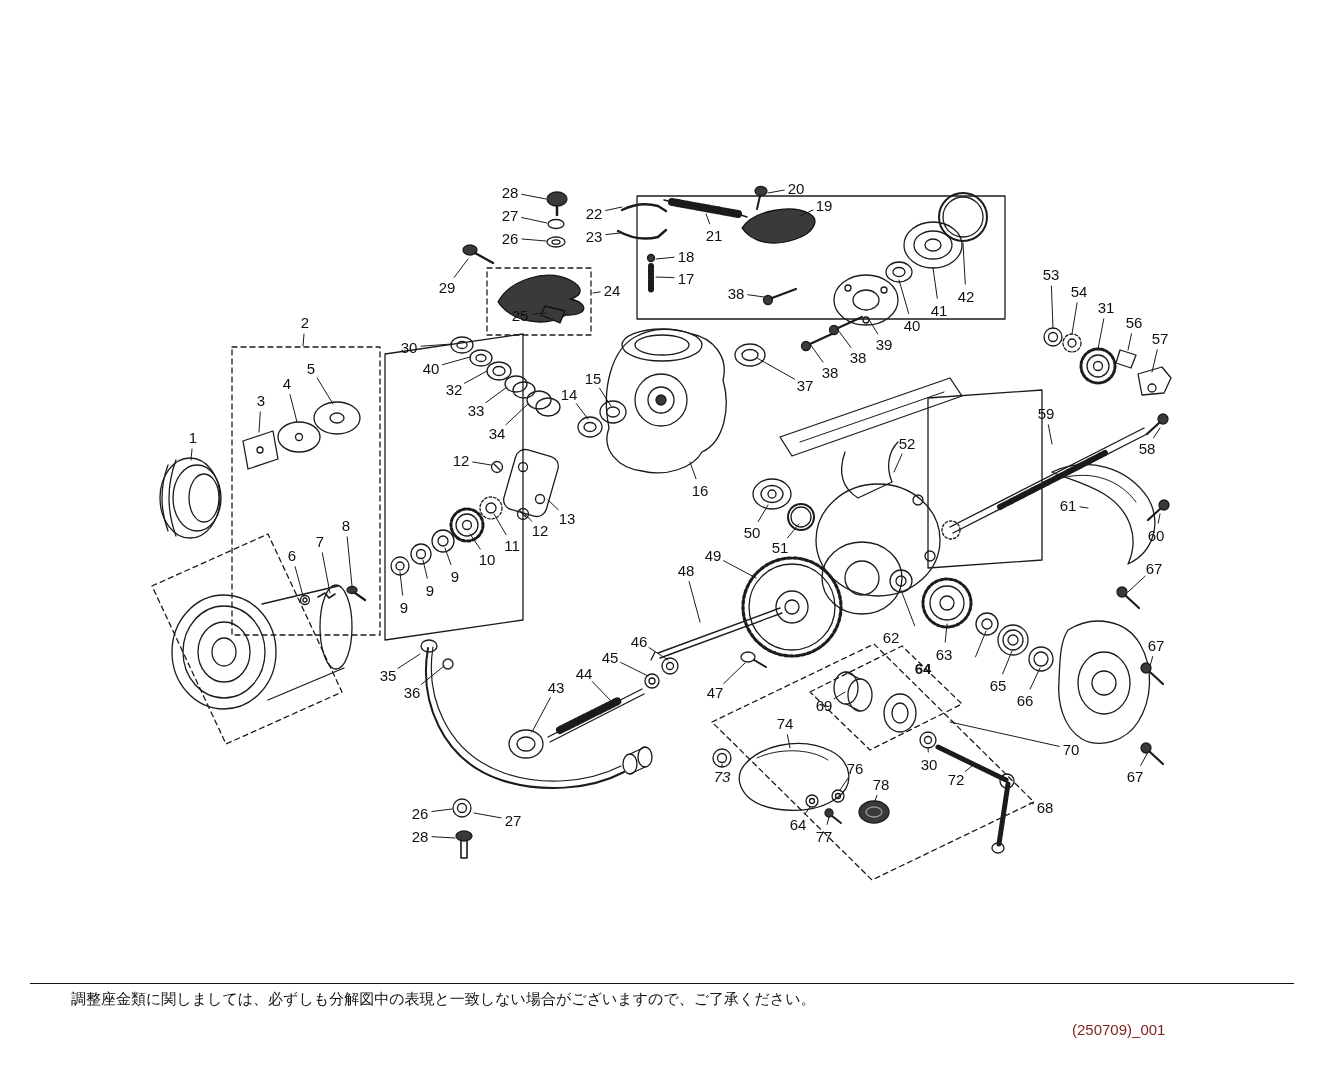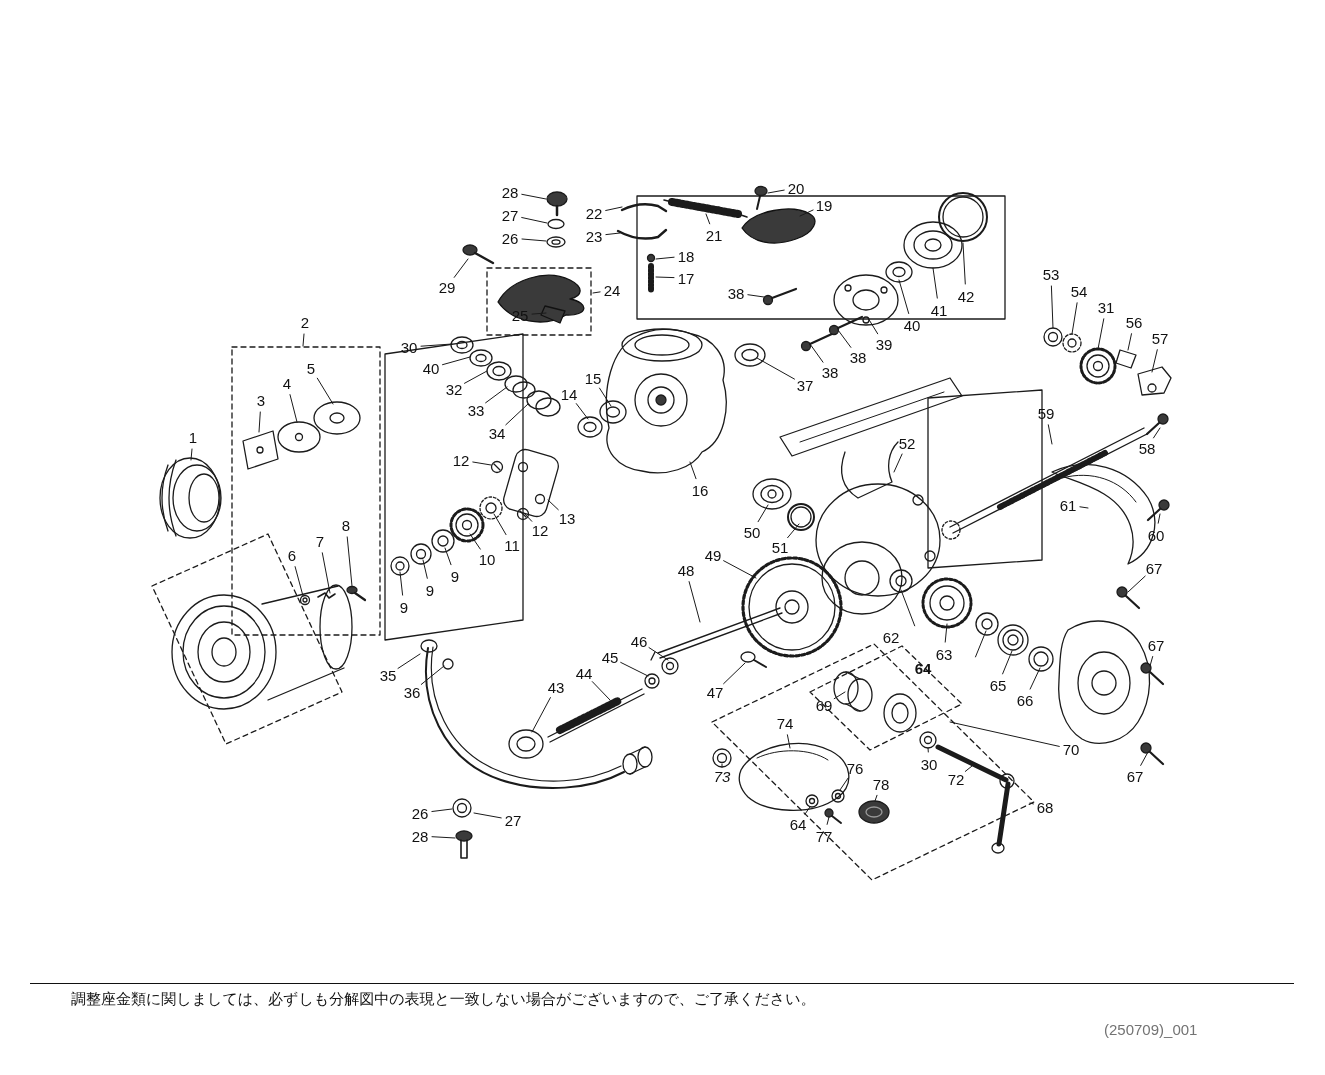--- a/index.html
+++ b/index.html
@@ -13,21 +13,21 @@
   #labels-layer{position:absolute;inset:0;}
   .part-label{
     position:absolute;transform:translate(-50%,-50%);
     font-size:15px;line-height:1;color:#111;white-space:nowrap;
   }
   .footer-rule{
     position:absolute;left:30px;top:983px;width:1264px;height:0;
     border-top:1.5px solid #111;
   }
   .footer-note{position:absolute;left:36px;font-size:15px;color:#111;white-space:nowrap;padding-left:35px;}
-  .doc-code{position:absolute;top:1021px;left:1072px;font-size:15px;color:#737373;margin-left:32px;}
+  .doc-code{position:absolute;top:1021px;left:1072px;font-size:15px;color:#7f1d1d;}
 </style>
 </head>
 <body>
 
 <div class="stage">
 
   <svg id="art" width="1325" height="1075" viewBox="0 0 1325 1075">
     <g stroke="#1b1b1b" fill="none" stroke-width="1.3" stroke-linecap="round" stroke-linejoin="round">
 
       <g>

